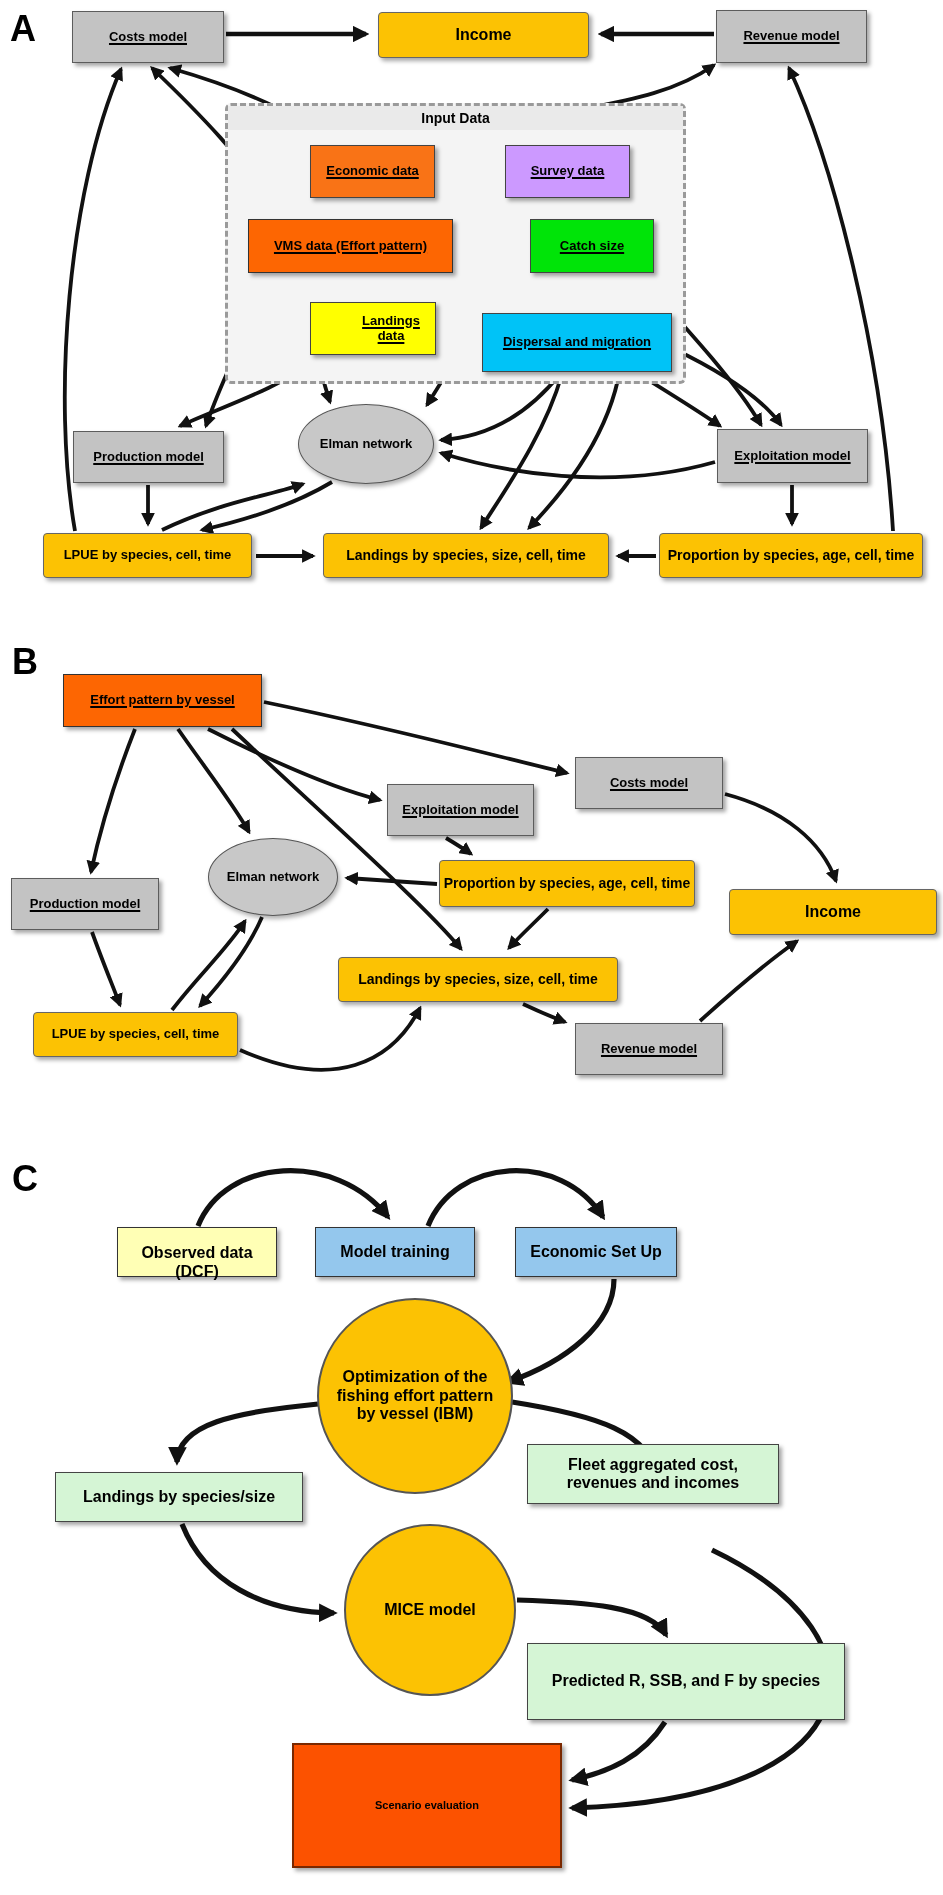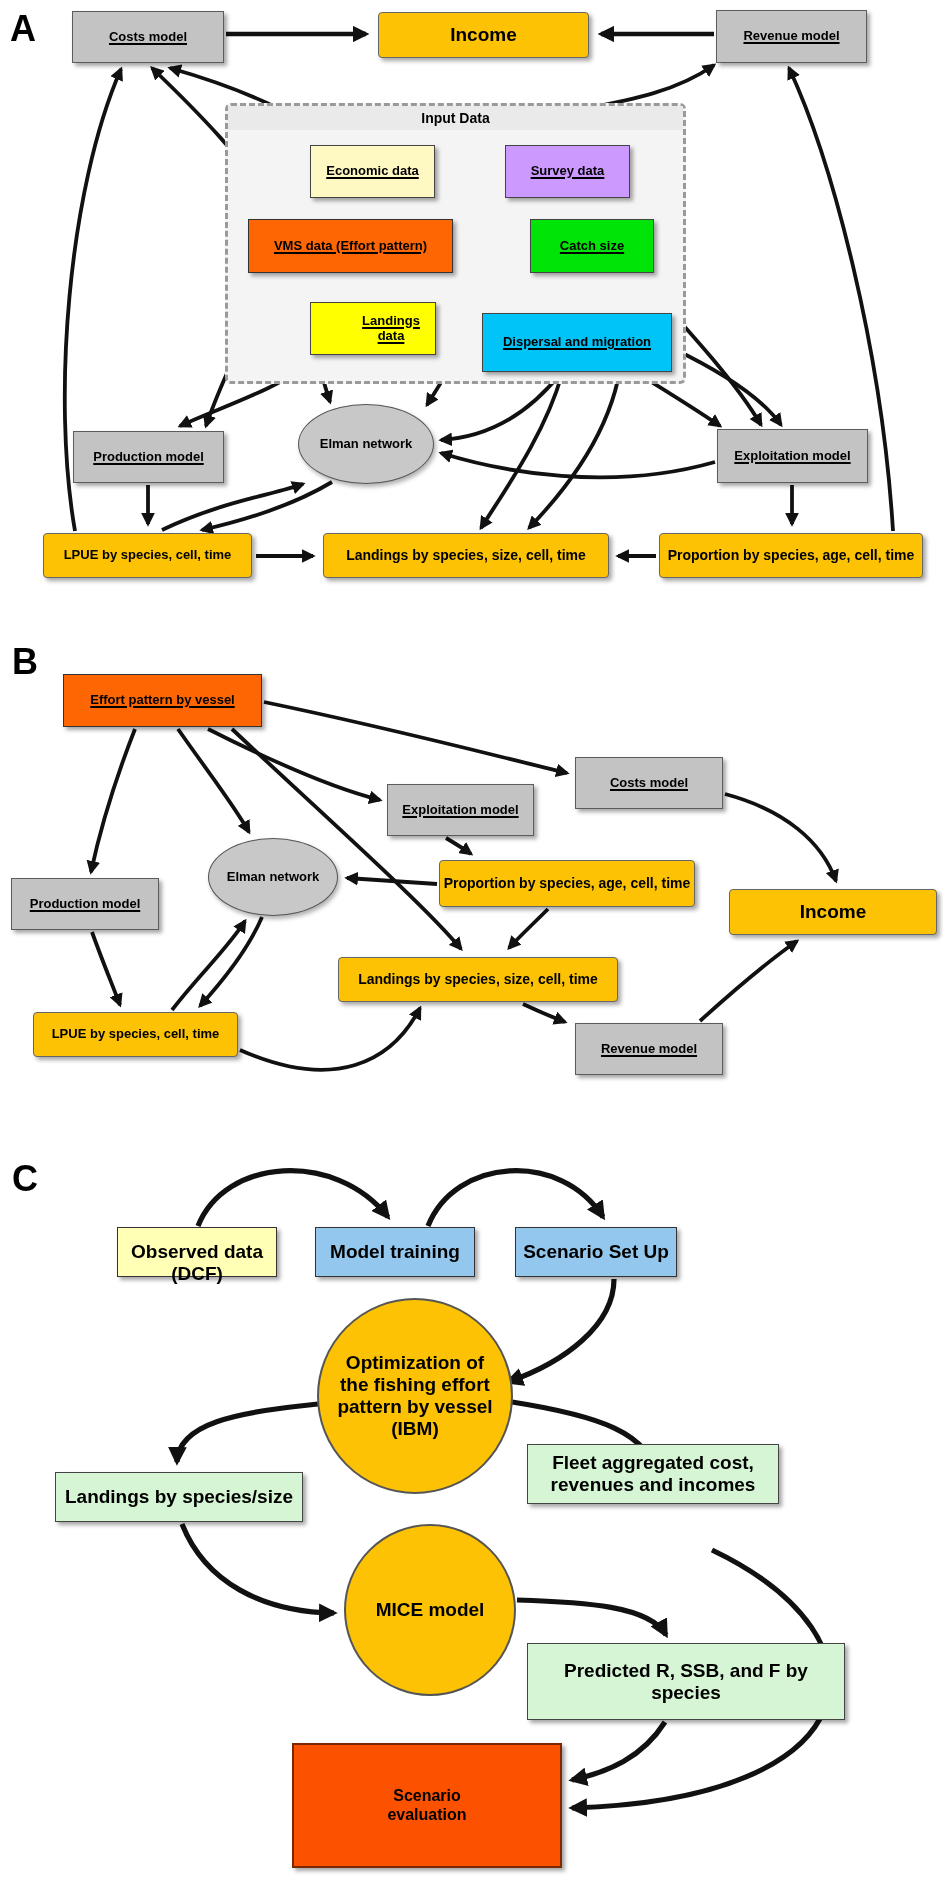--- a/index.html
+++ b/index.html
@@ -8,27 +8,27 @@
     font-family:"Liberation Sans", sans-serif;font-weight:700;color:#000;
   }
   .plabel{position:absolute;font-size:36px;font-weight:700;letter-spacing:1px;}
   .node{
     position:absolute;display:flex;align-items:center;justify-content:center;
     text-align:center;box-sizing:border-box;line-height:1.15;
   }
   .shadow{box-shadow:3px 3px 4px rgba(0,0,0,0.35);}
   .lbl{font-size:13px;}
   .fs12{font-size:14px;}
-  .fs15{font-size:19px;}
-  .fs17{font-size:16px;}
+  .fs15{font-size:16px;}
+  .fs17{font-size:11px;}
   .u{text-decoration:underline;text-decoration-thickness:1.8px;text-underline-offset:2px;}
   .box-gray{background:#c3c3c3;border:1.6px solid #5c5c5c;}
   .box-gold{background:#fcc203;border:1.4px solid #666;border-radius:4px;}
   .box-orange{background:#fd6602;border:1.6px solid #333;}
-  .box-pink{background:#fef9c3;border:1.4px solid #444;}
+  .box-pink{background:#f97316;border:1.4px solid #444;}
   .box-purple{background:#cc99ff;border:1.4px solid #444;}
   .box-green{background:#00e408;border:1.4px solid #444;}
   .box-yellow{background:#ffff00;border:1.4px solid #444;}
   .box-cyan{background:#00c3f7;border:1.4px solid #444;}
   .box-lyellow{background:#ffffb5;border:1.6px solid #333;}
   .box-lblue{background:#94c7ed;border:1.6px solid #333;}
   .box-lgreen{background:#d5f5d5;border:1.6px solid #444;}
   .box-redorange{background:#fc5200;border:2px solid #7a2800;}
   .ellipse{background:#c8c8c8;border:1.6px solid #555;border-radius:50%;
            filter:drop-shadow(2px 3px 2px rgba(0,0,0,0.3));}
@@ -200,21 +200,21 @@
 
   <div class="plabel" style="left:12px;top:1158px;">C</div>
 
   <div class="node box-lyellow shadow" style="left:117px;top:1227px;width:160px;height:50px;">
     <span class="lbl fs15" style="max-width:140px;margin-top:21px;">Observed data (DCF)</span>
   </div>
   <div class="node box-lblue shadow" style="left:315px;top:1227px;width:160px;height:50px;">
     <span class="lbl fs15">Model training</span>
   </div>
   <div class="node box-lblue shadow" style="left:515px;top:1227px;width:162px;height:50px;">
-    <span class="lbl fs15">Scenario Set Up</span>
+    <span class="lbl fs15">Economic Set Up</span>
   </div>
   <div class="node circle" style="left:317px;top:1298px;width:196px;height:196px;">
     <span class="lbl fs15" style="max-width:160px;">Optimization of the fishing effort pattern by vessel (IBM)</span>
   </div>
   <div class="node box-lgreen shadow" style="left:55px;top:1472px;width:248px;height:50px;">
     <span class="lbl fs15">Landings by species/size</span>
   </div>
   <div class="node box-lgreen shadow" style="left:527px;top:1444px;width:252px;height:60px;">
     <span class="lbl fs15" style="max-width:220px;">Fleet aggregated cost, revenues and incomes</span>
   </div>

